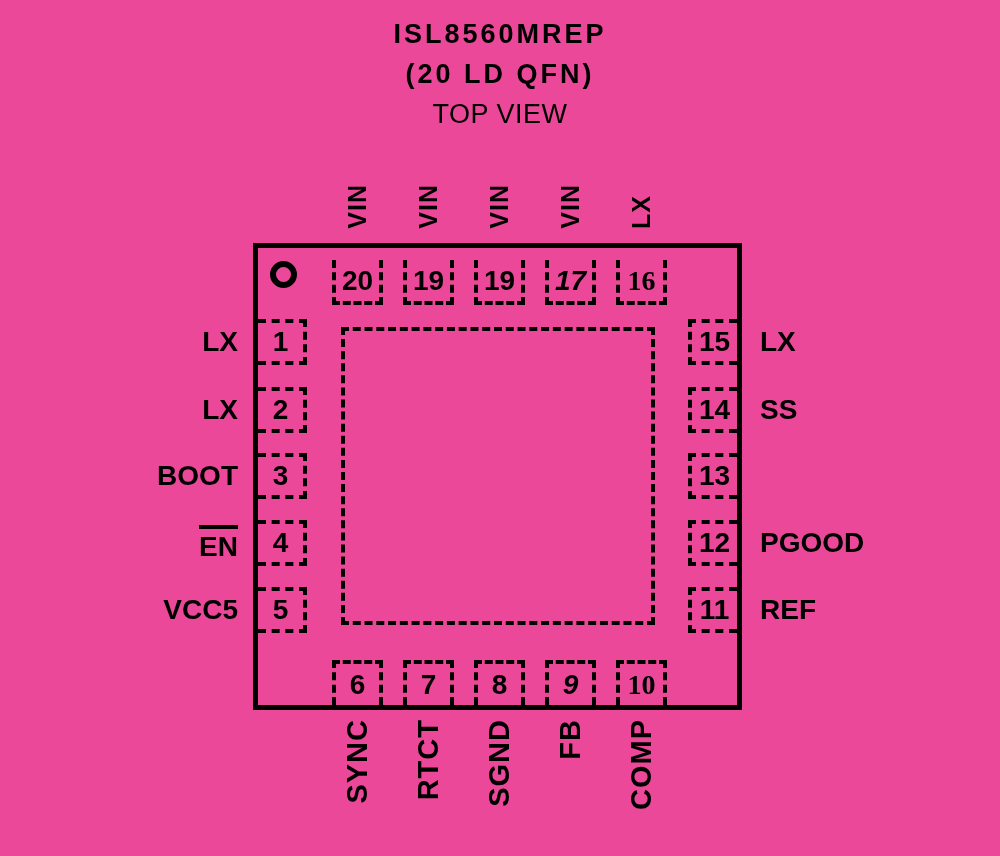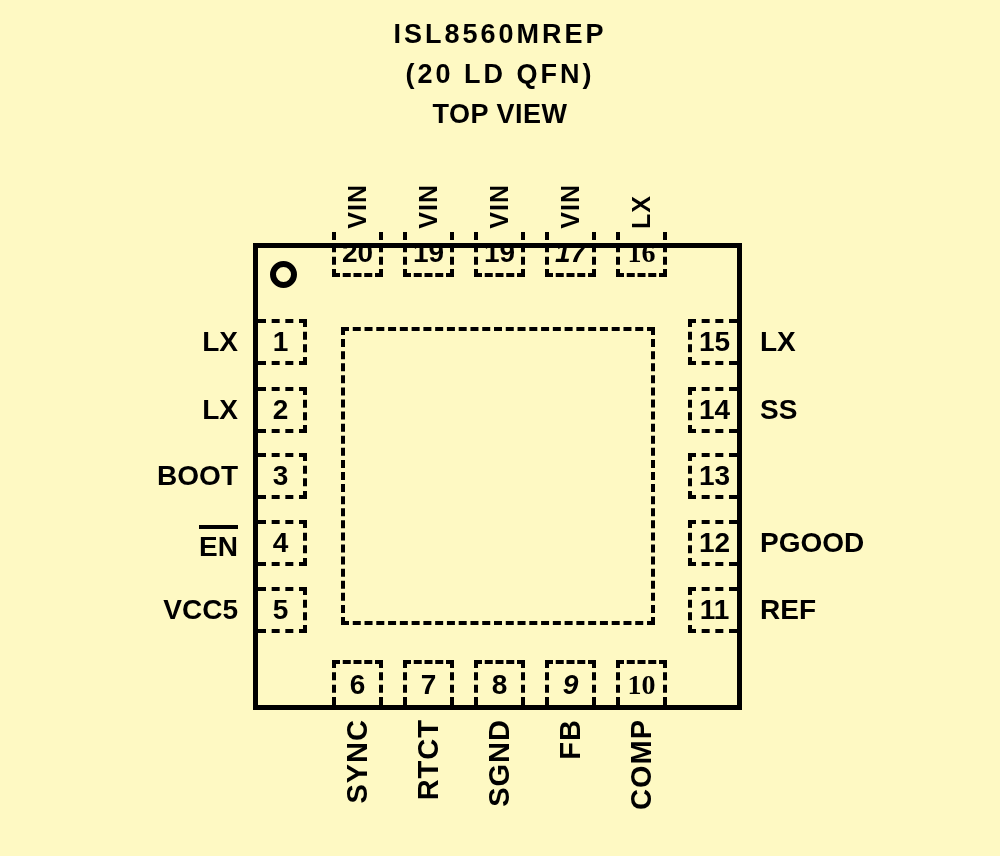--- a/index.html
+++ b/index.html
@@ -1,35 +1,35 @@
 <!DOCTYPE html>
 <html><head>
 <meta charset="utf-8">
 <style>
   html, body { margin: 0; padding: 0; background: #ffffff; }
   .stage {
     position: relative;
     width: 1000px;
     height: 856px;
-    background: #fef9c3;
+    background: #ec4899;
     color: #000000;
     font-family: "Liberation Sans", sans-serif;
     overflow: hidden;
   }
 
   
   .title {
     position: absolute;
     top: 14px; left: 0;
     width: 1000px;
     text-align: center;
   }
   .title div { line-height: 40px; font-size: 27px; }
   .title .bold { font-weight: bold; letter-spacing: 3px; }
-  .title .plain { font-weight: bold; letter-spacing: 0.5px; }
+  .title .plain { font-weight: normal; letter-spacing: 0.5px; }
 
   
   .chip-outline {
     position: absolute;
     left: 253px; top: 243px;
     width: 489px; height: 467px;
     border: 5px solid #000;
     box-sizing: border-box;
   }
   .exposed-pad {
@@ -52,21 +52,21 @@
   .pin {
     position: absolute;
     border: 4px dashed #000;
     box-sizing: border-box;
     display: flex;
     align-items: center;
     justify-content: center;
     font-size: 28px;
     font-weight: bold;
   }
-  .pin.t { top: 232px; height: 45px; width: 51px; border-top: none; }
+  .pin.t { top: 260px; height: 45px; width: 51px; border-top: none; }
   .pin.b { top: 660px; height: 45px; width: 51px; border-bottom: none; }
   .pin.l { left: 258px; width: 49px; height: 46px; border-left: none; }
   .pin.r { left: 688px; width: 49px; height: 46px; border-right: none; }
 
   
   .cx0 { left: 332px; } .cx1 { left: 403px; } .cx2 { left: 474px; }
   .cx3 { left: 545px; font-style: italic; } .cx4 { left: 616px; font-family: Liberation Serif, serif; }
   .ry0 { top: 319px; } .ry1 { top: 387px; } .ry2 { top: 453px; }
   .ry3 { top: 520px; } .ry4 { top: 587px; }
 

